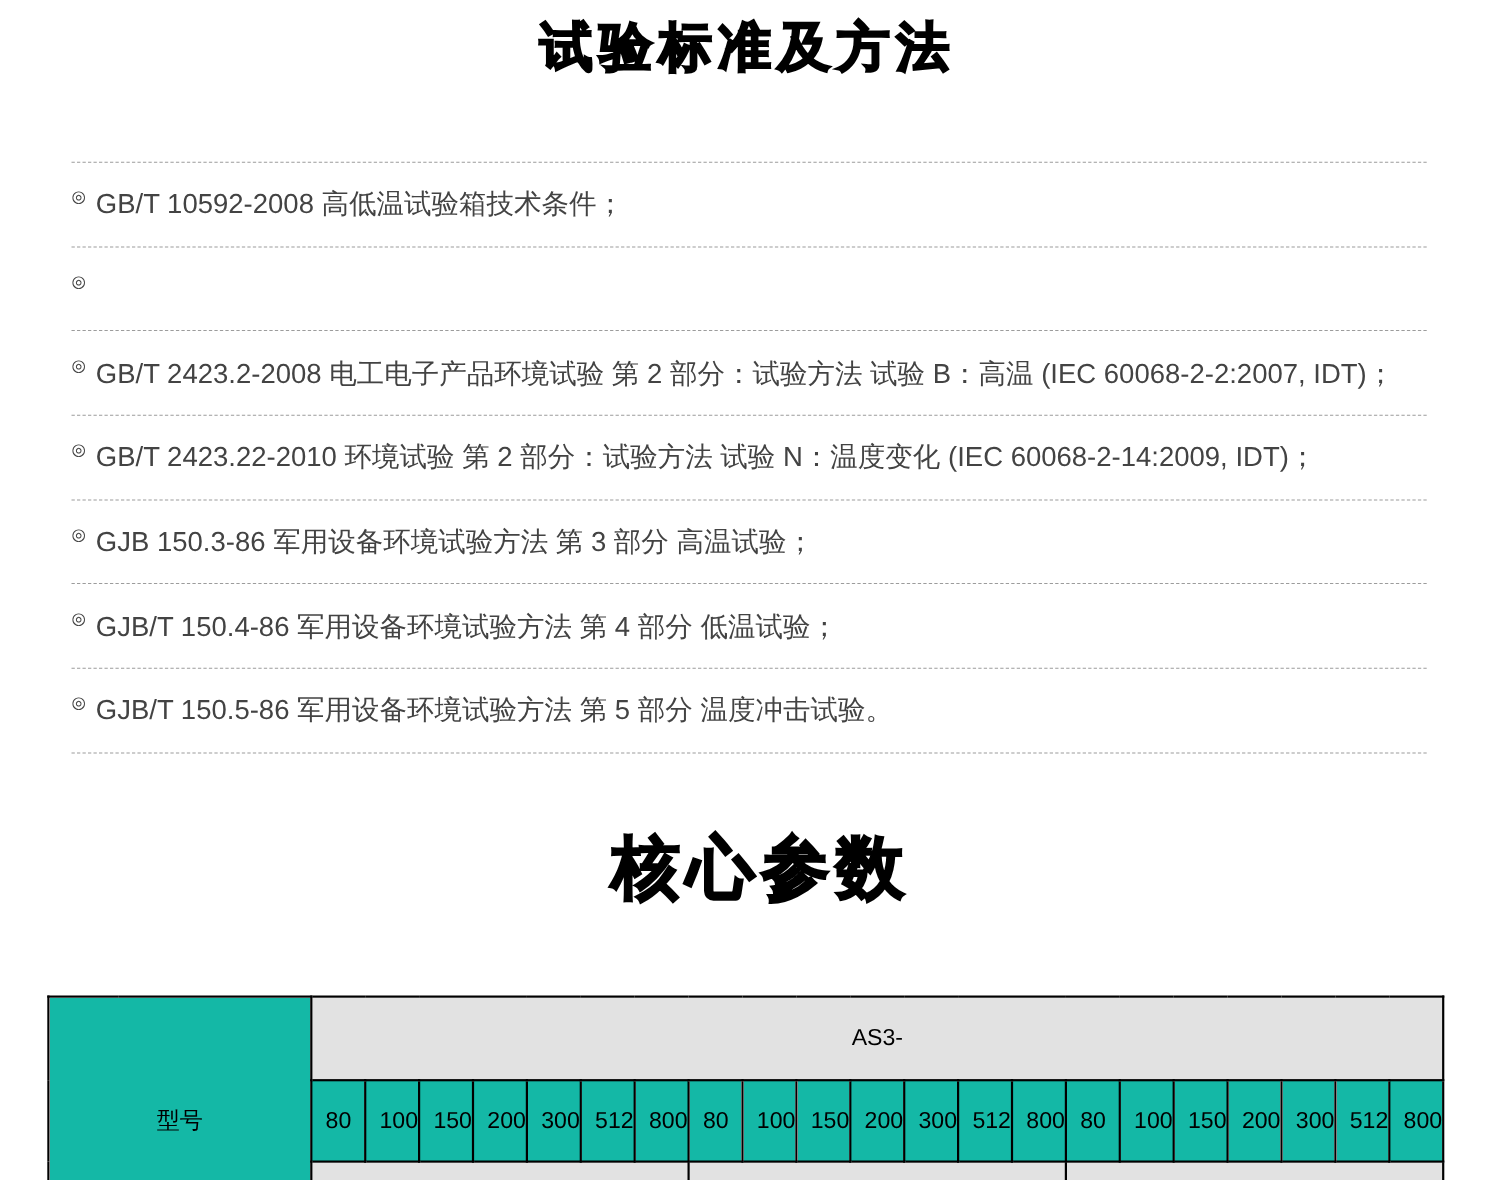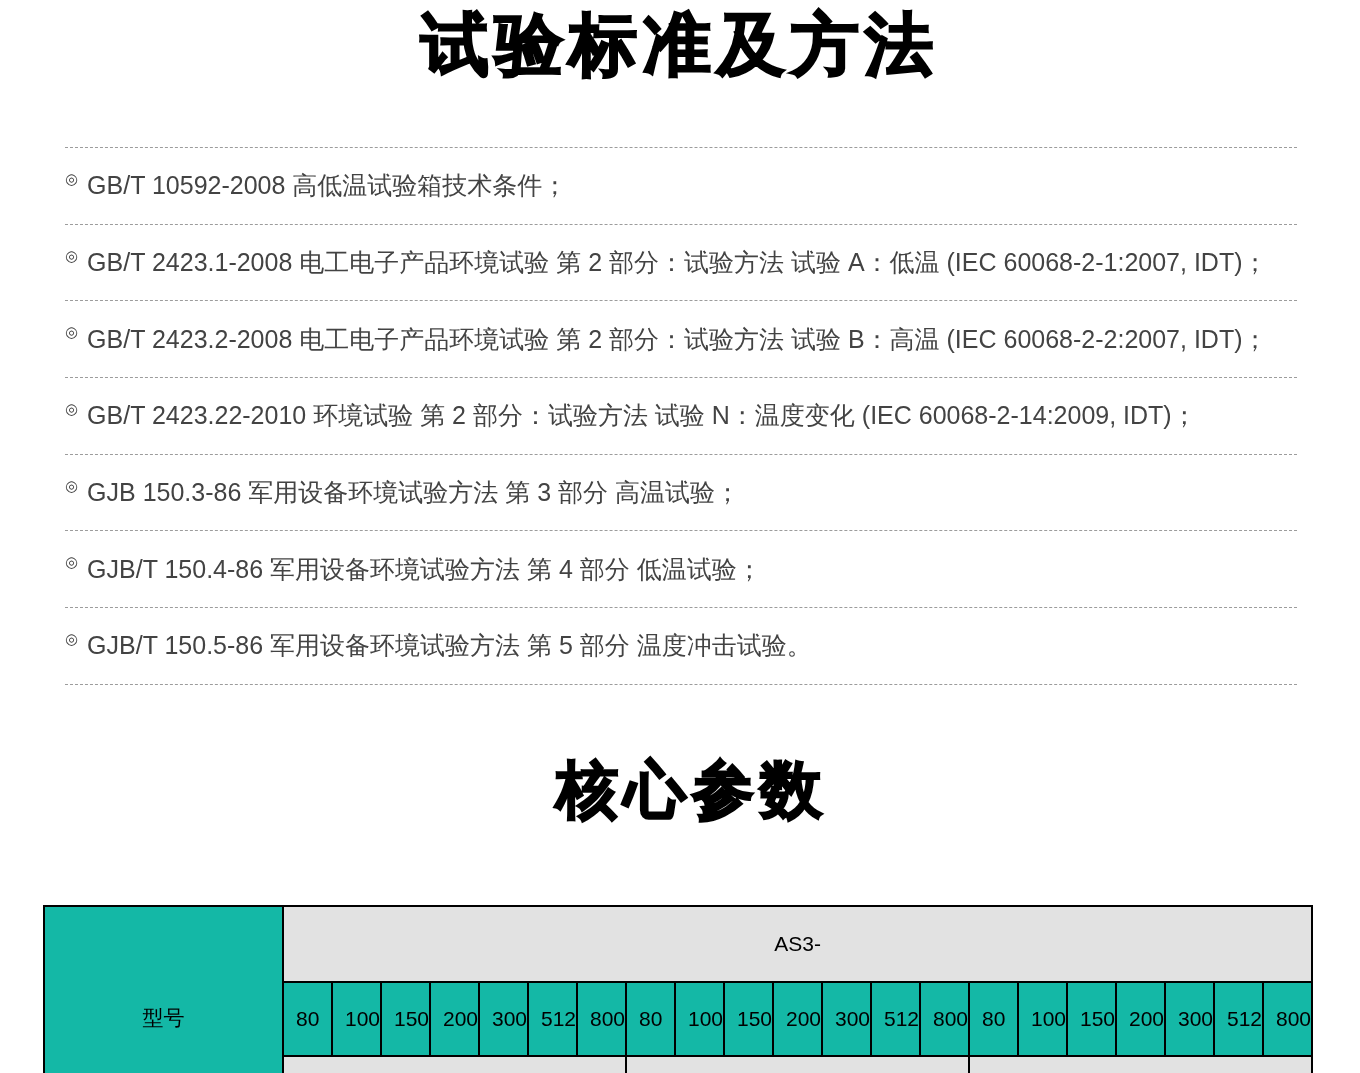--- a/index.html
+++ b/index.html
@@ -25,21 +25,21 @@
     width: 100%;
     text-align: center;
     color: #000000;
     font-weight: 900;
     letter-spacing: 6px;
     -webkit-text-stroke: 2.2px #000000;
     white-space: nowrap;
   }
   #title-standards {
     top: 0;
-    font-size: 68px;
+    font-size: 48px;
     line-height: 88px;
   }
   #title-params {
     top: 744px;
     font-size: 62px;
     line-height: 92px;
     padding-left: 12px;
   }
 
   
@@ -102,21 +102,20 @@
 
   <div id="title-standards" class="big-title">试验标准及方法</div>
 
   <div class="standards-list">
     <div class="std-item">
       <span class="std-bullet">◎</span>
       <span>GB/T 10592-2008 高低温试验箱技术条件；</span>
     </div>
     <div class="std-item">
       <span class="std-bullet">◎</span>
-      <span>GB/T 2423.1-2008 电工电子产品环境试验 第 2 部分：试验方法 试验 A：低温 (IEC 60068-2-1:2007, IDT)；</span>
     </div>
     <div class="std-item">
       <span class="std-bullet">◎</span>
       <span>GB/T 2423.2-2008 电工电子产品环境试验 第 2 部分：试验方法 试验 B：高温 (IEC 60068-2-2:2007, IDT)；</span>
     </div>
     <div class="std-item">
       <span class="std-bullet">◎</span>
       <span>GB/T 2423.22-2010 环境试验 第 2 部分：试验方法 试验 N：温度变化 (IEC 60068-2-14:2009, IDT)；</span>
     </div>
     <div class="std-item">

